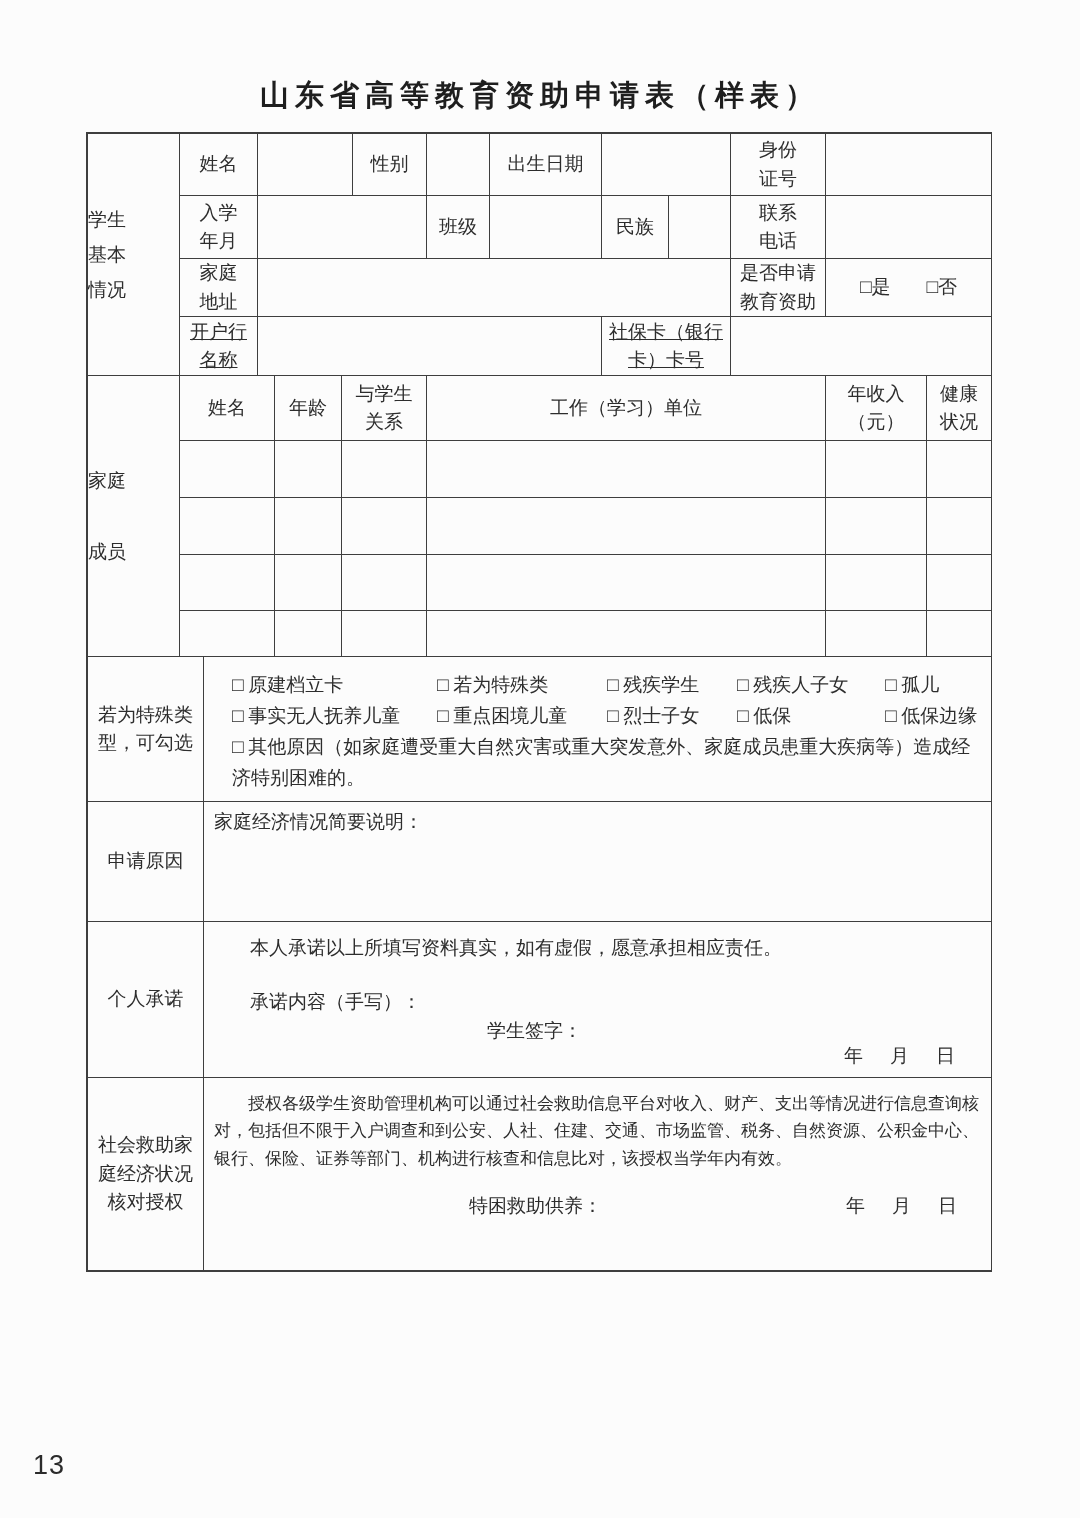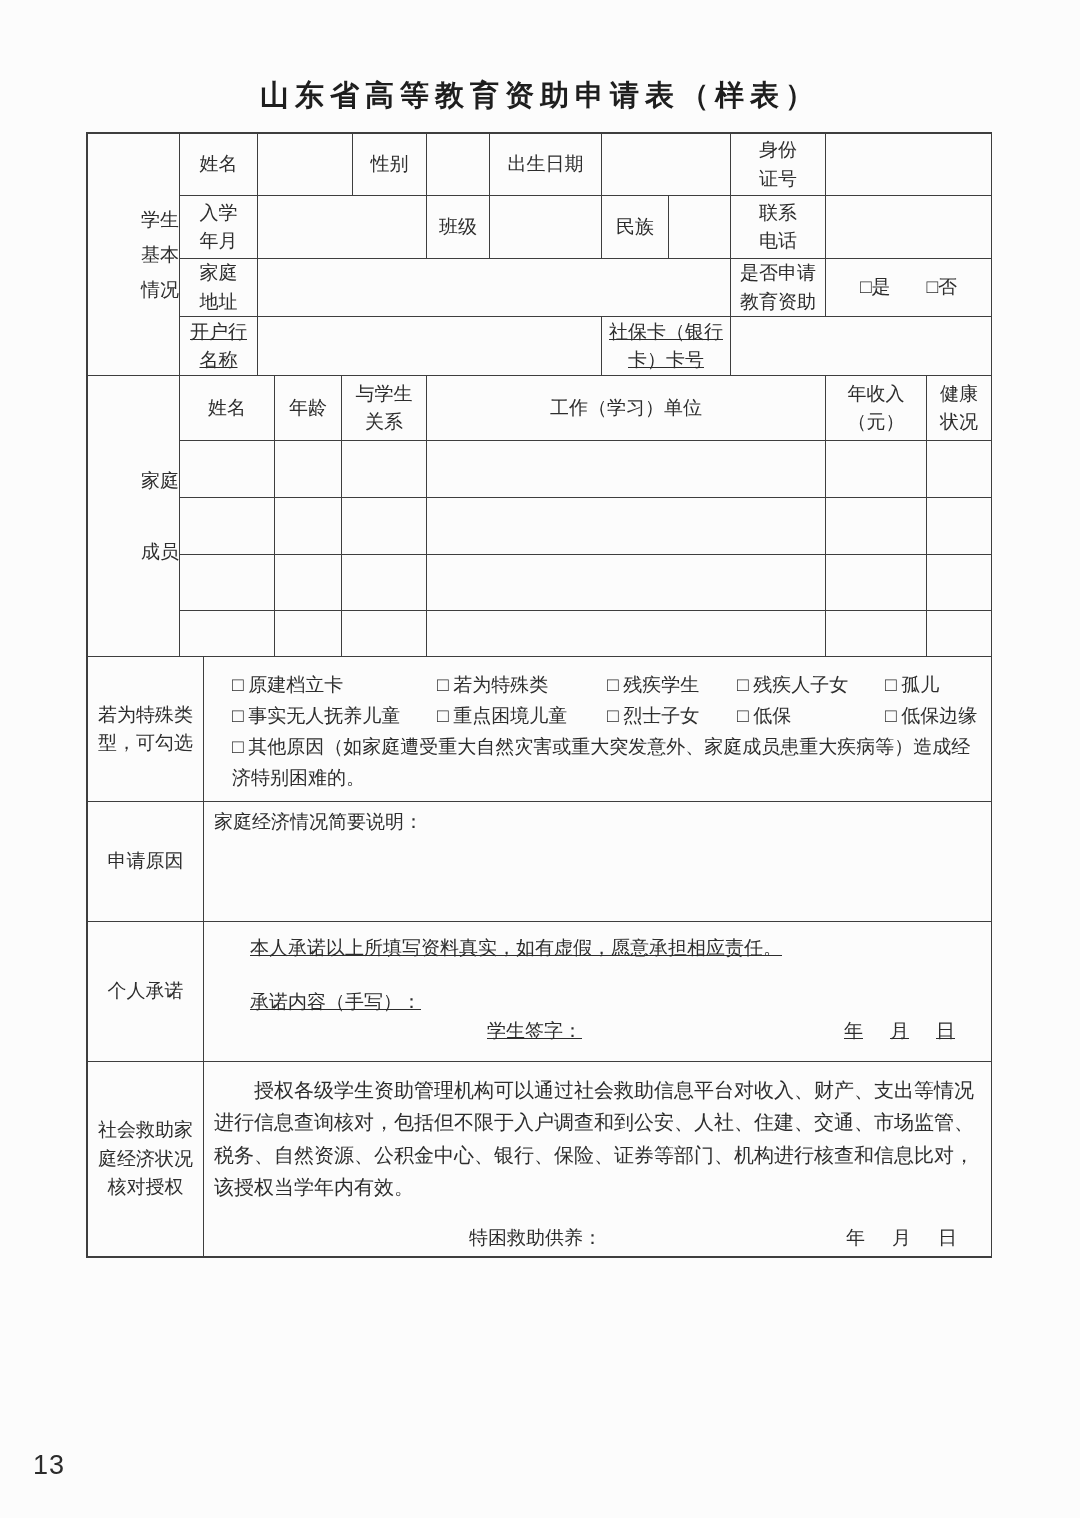--- a/index.html
+++ b/index.html
@@ -24,21 +24,21 @@
   table{border-collapse:collapse;table-layout:fixed;width:904px;}
   table+table{margin-top:-1px;}
   td{
     border:1px solid #3e3e3e;
     font-size:19px;line-height:1.3;
     padding:0;vertical-align:middle;
     overflow:hidden;
   }
   .c{text-align:center;}
   .pre{white-space:pre-line;line-height:1.5;}
-  .vlabel{white-space:pre-line;line-height:1.85;text-align:right;}
+  .vlabel{white-space:pre-line;line-height:1.85;text-align:left;}
   .top{vertical-align:top;}
   .pl{padding-left:12px;}
   
   .rA  td{height:56px;}
   .rB1 td{height:61px;}
   .rB2 td{height:62px;}
   .rB3 td{height:55px;}
   .rB4 td{height:58px;text-decoration:underline;}
   .rC  td{height:51px;}
   .rDH td{height:64px;}
@@ -58,28 +58,28 @@
   .cbline{display:flex;line-height:31px;}
   .cbline span{display:inline-block;}
   .cb1{width:205px;}
   .cb2{width:170px;}
   .cb3{width:130px;}
   .cb4{width:148px;}
   .cbpar{line-height:31px;padding-right:4px;}
   
   .reason-box{padding:8px 10px 0 10px;}
   
-  .commit-box{padding:14px 10px 8px 46px;text-decoration:underline;}
+  .commit-box{padding:14px 10px 8px 46px;}
   .commit-line2{margin-top:29px;}
-  .signrow{display:flex;align-items:flex-end;margin-top:5px;}
+  .signrow{display:flex;align-items:flex-start;margin-top:5px;flex-direction:column;}
   .signrow .slabel{margin-left:237px;}
   .dates{margin-left:auto;display:flex;gap:27px;padding-right:26px;}
   
   .auth-box{padding:12px 8px 6px 10px;}
-  .auth-par{margin:0;text-indent:2em;line-height:1.62;font-size:20px;}
+  .auth-par{margin:0;text-indent:2em;line-height:1.62;font-size:17px;}
   .signrow2{display:flex;align-items:center;margin-top:22px;}
   .signrow2 .slabel{margin-left:255px;}
   .page-number{
     position:absolute;left:33px;top:1450px;
     font-family:"Liberation Sans", sans-serif;
     font-size:27px;color:#2b2b2b;letter-spacing:1px;
   }
 </style>
 </head>
 <body>

